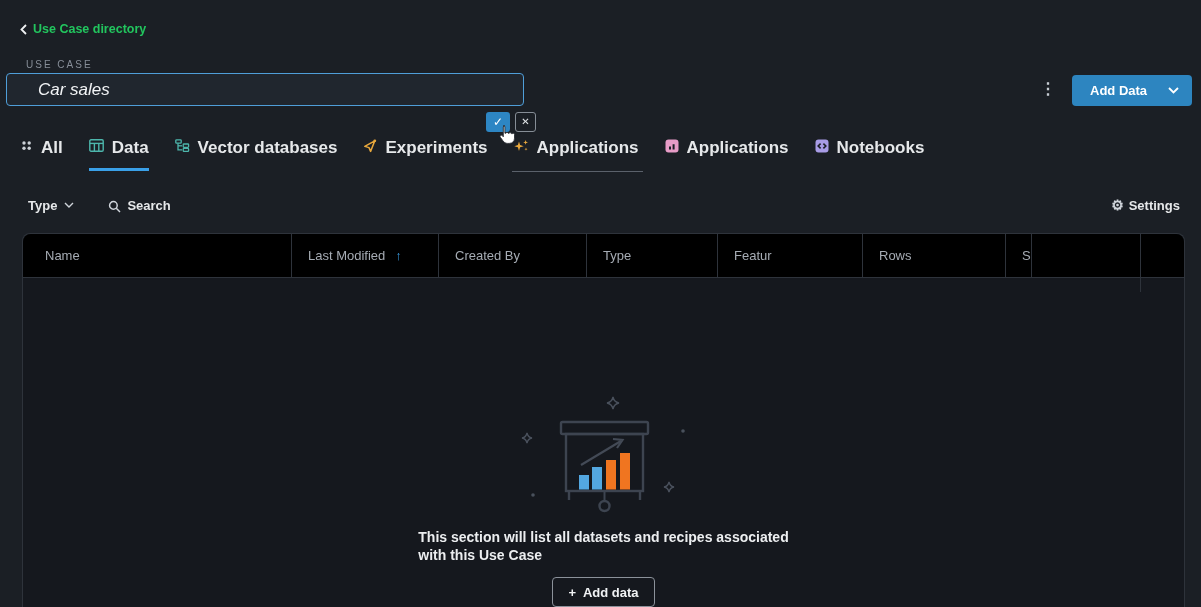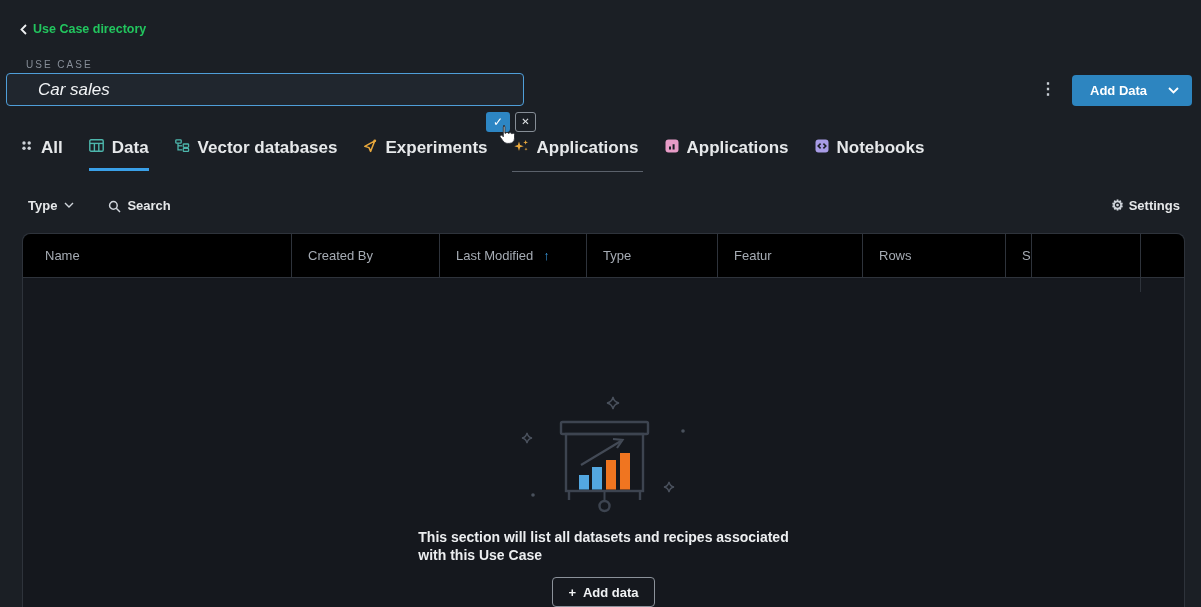--- a/index.html
+++ b/index.html
@@ -187,26 +187,26 @@
       <span class="gear-glyph">⚙</span>
       <span>Settings</span>
     </div>
   </div>
 
   <div class="table">
     <div class="thead">
       <div class="th c0">
         <span>Name</span>
       </div>
-      <div class="th c1">
-        <span>Created By</span>
-      </div>
       <div class="th c2">
         <span>Last Modified</span>
         <span class="sort-arrow">↑</span>
+      </div>
+      <div class="th c1">
+        <span>Created By</span>
       </div>
       <div class="th c3">
         <span>Type</span>
       </div>
       <div class="th c4">
         <span>Featur</span>
       </div>
       <div class="th c5">
         <span>Rows</span>
       </div>

